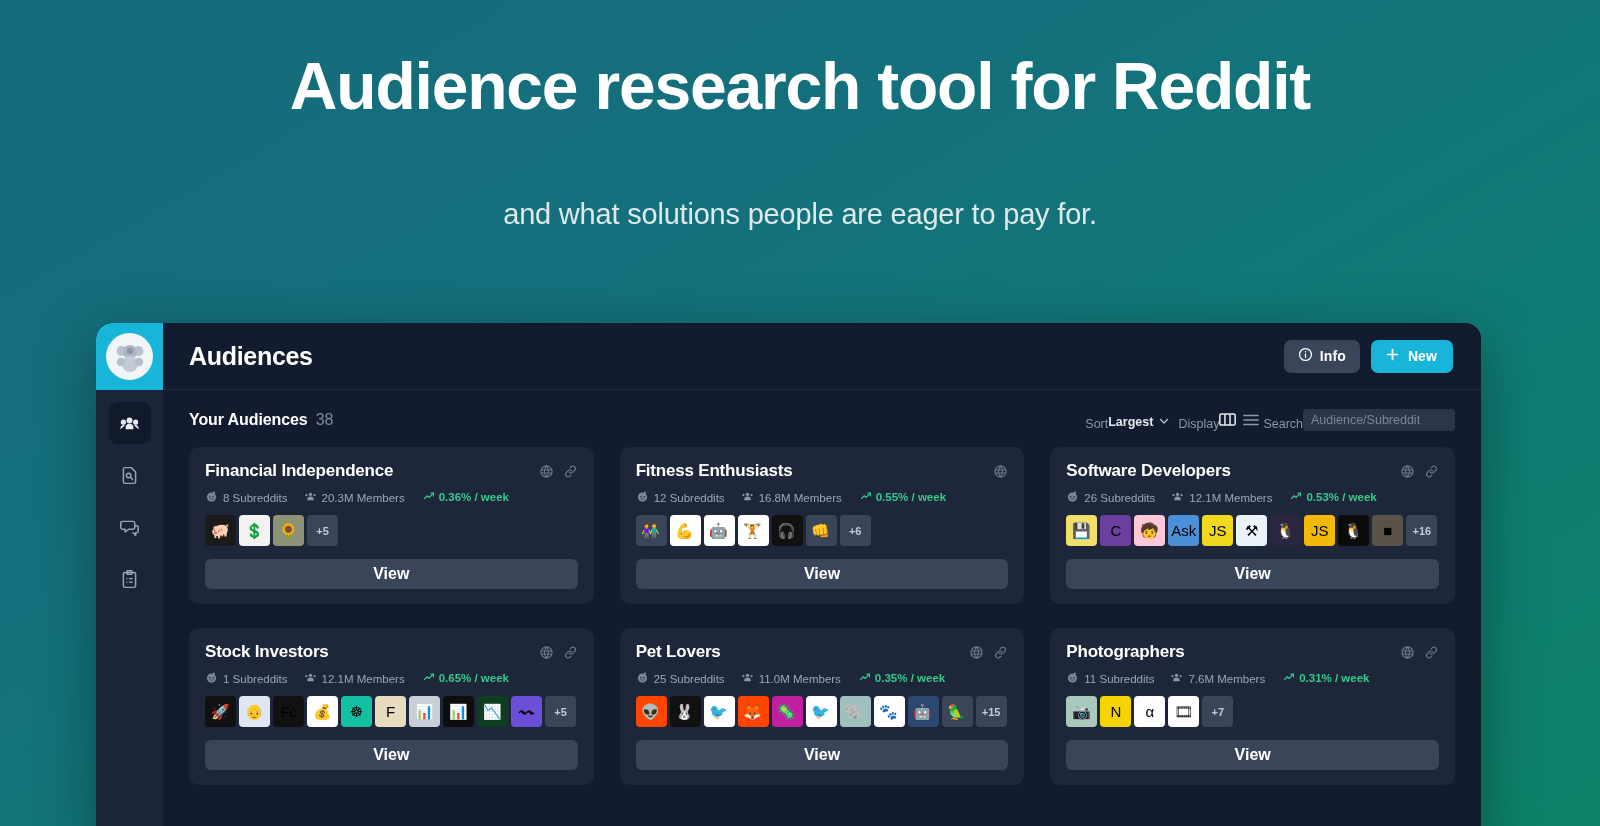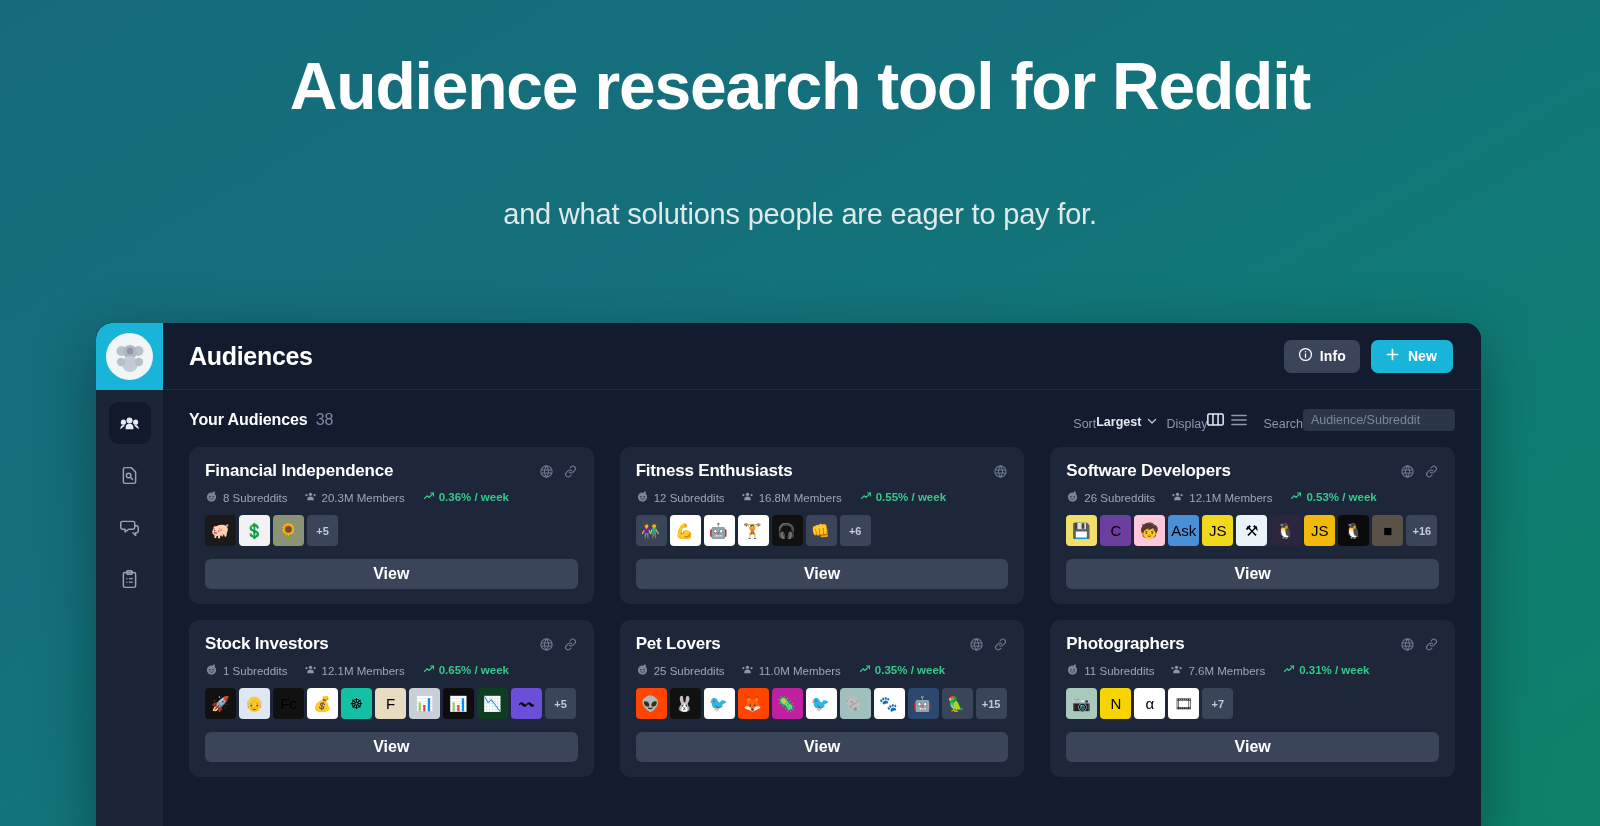--- a/index.html
+++ b/index.html
@@ -146,21 +146,21 @@
     padding: 0 8px;
     font-size: 12.5px;
     color: #7b8699;
     cursor: text;
   }
 
   
   .grid {
     display: grid;
     grid-template-columns: repeat(3, 1fr);
-    gap: 16px 26px;
+    gap: 24px 26px;
   }
   .card {
     background: #1d2739;
     border-radius: 10px;
     padding: 15px 16px 15px 16px;
   }
   .card-head { display: flex; align-items: flex-start; }
   .card-title {
     font-size: 17px; font-weight: 700; color: #ffffff;
     letter-spacing: -0.2px; line-height: 1.1;
@@ -338,21 +338,21 @@
                 <path d="M7 2v13M13 2v13"></path>
               </svg>
             </span>
             <span>
               <svg width="16" height="14" viewBox="0 0 18 14" fill="none" stroke="#8b97ab" stroke-width="1.8" stroke-linecap="round">
                 <path d="M1 2h16M1 7h16M1 12h16"></path>
               </svg>
             </span>
           </span>
 
-          <span class="ctl-label" style="margin-left:16px">Search</span>
+          <span class="ctl-label" style="margin-left:4px">Search</span>
           <span class="search-box">Audience/Subreddit</span>
         </div>
       </div>
 
       <div class="grid" id="grid">
           <div class="card">
     <div class="card-head">
       <div class="card-title">Financial Independence</div>
       <div class="card-icons">
                 <span><svg width="15" height="15" viewBox="0 0 24 24" fill="none" stroke="#6f7c92" stroke-width="1.7">

